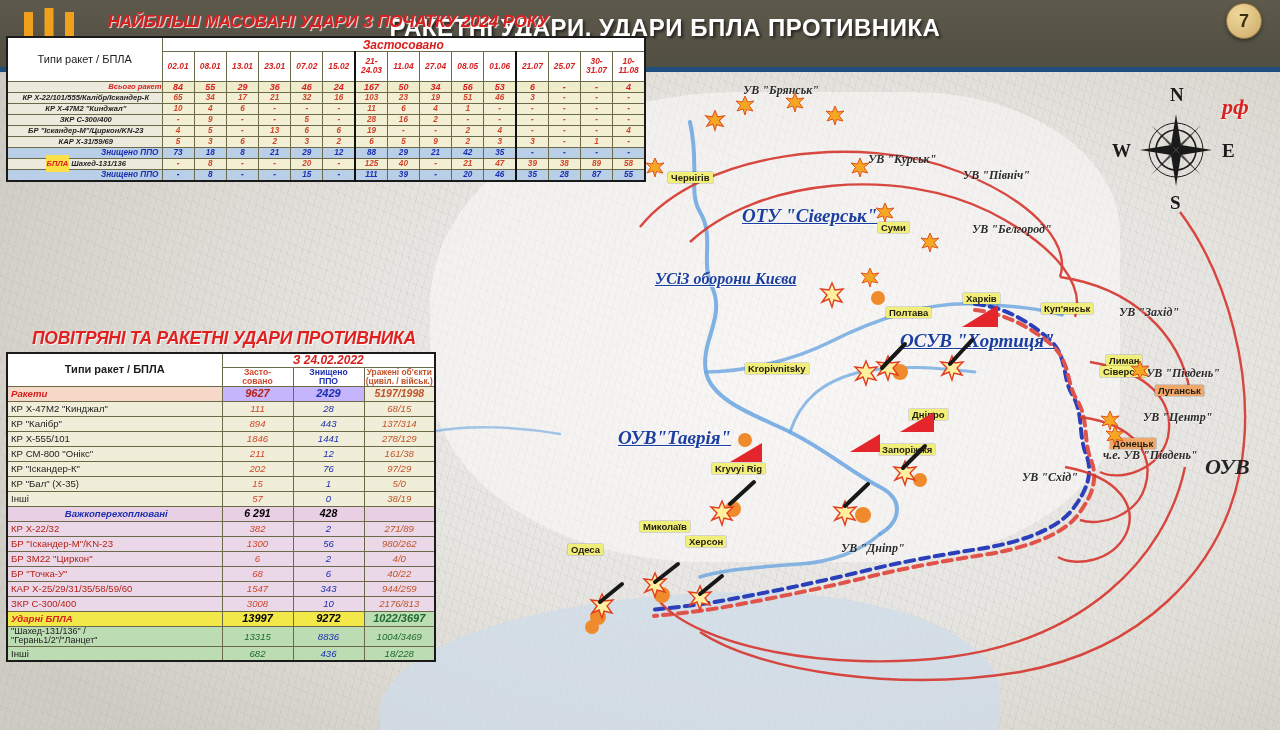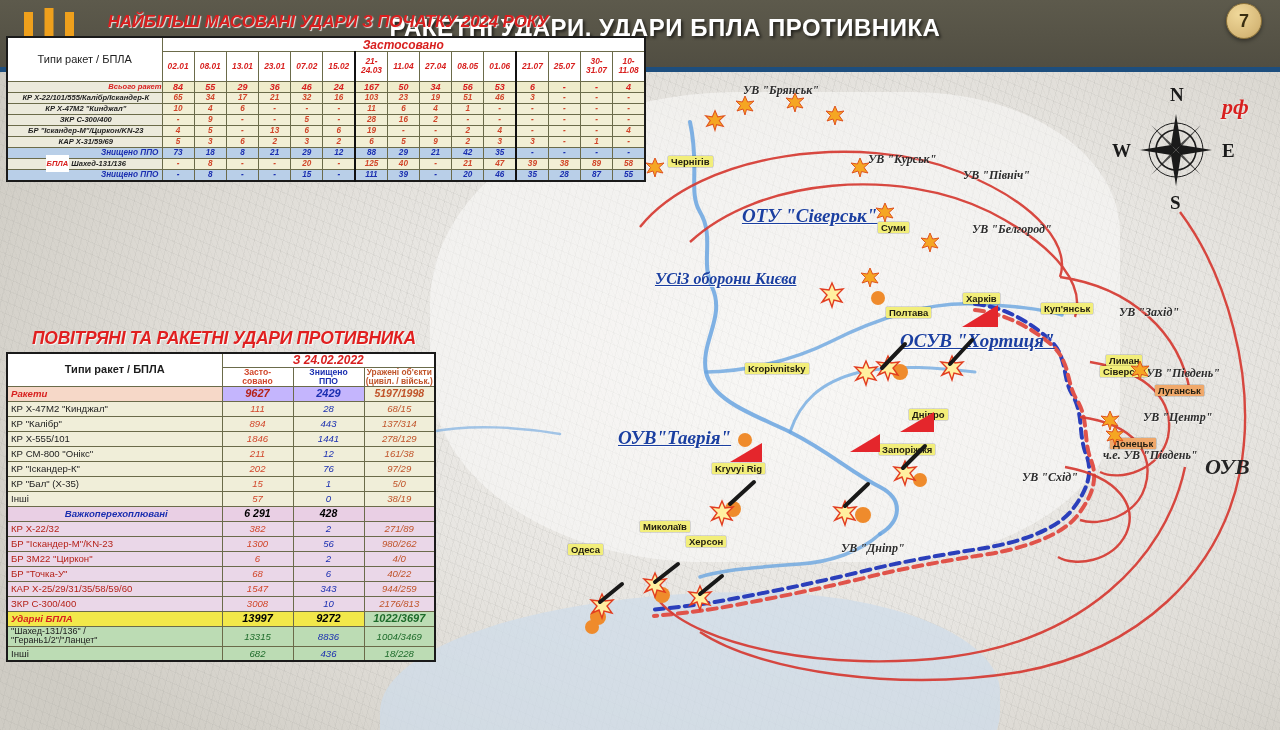--- a/index.html
+++ b/index.html
@@ -139,21 +139,21 @@
   #t1 .th-zast {
     background:#ffffff; color:#d8201f; font-size:12px; font-style:italic; height:14px;
   }
   #t1 .th-date {
     background:#ffffff; color:#d8201f; font-size:8.4px; height:28px; line-height:9px;
   }
   #t1 .num-red { color:#d1462a; background:#f2efd5; }
   #t1 .num-red-b { color:#d8201f; background:#efeccb; font-size:9px; }
   #t1 .ppo { background:#b9cfe8; color:#1b2fb0; }
   #t1 .ppo .rowhdr, #t1 td.ppohdr { background:#b9cfe8; color:#1b2fb0; text-align:right; padding-right:3px; }
-  #t1 .bpla-tag { color:#d8201f; background:#ffffff; padding:4px 1px;font-style:italic; }
+  #t1 .bpla-tag { color:#d8201f; background:#fde047; padding:4px 1px;font-style:italic; }
   #t1 .thick-l { border-left:2px solid #111; }
 
   
   #panel2 { position:absolute; left:6px; top:328px; width:436px; }
   #panel2-title {
     text-align:center; color:#e01f1f; font-size:17.5px; font-weight:bold;
     font-style:italic; font-family:"Liberation Sans", sans-serif;
     text-shadow:1px 1px 1px rgba(255,255,255,.9);
     margin-bottom:3px; letter-spacing:-.3px;
   }
@@ -287,21 +287,21 @@
   <div class="map-label uv" style="left:868px; top:80px;">УВ "Курськ"</div>
   <div class="map-label uv" style="left:963px; top:96px;">УВ "Північ"</div>
   <div class="map-label uv" style="left:972px; top:150px;">УВ "Белгород"</div>
   <div class="map-label uv" style="left:1119px; top:233px;">УВ "Захід"</div>
   <div class="map-label uv" style="left:1146px; top:294px;">УВ "Південь"</div>
   <div class="map-label uv" style="left:1143px; top:338px;">УВ "Центр"</div>
   <div class="map-label uv" style="left:1103px; top:376px;">ч.е. УВ "Південь"</div>
   <div class="map-label uv" style="left:1022px; top:398px;">УВ "Схід"</div>
   <div class="map-label uv" style="left:841px; top:469px;">УВ "Дніпр"</div>
 
-  <div class="map-label city" style="left:668px; top:84px;">Чернігів</div>
+  <div class="map-label city" style="left:668px; top:100px;">Чернігів</div>
   <div class="map-label city" style="left:878px; top:150px;">Суми</div>
   <div class="map-label city" style="left:963px; top:221px;">Харків</div>
   <div class="map-label city" style="left:886px; top:235px;">Полтава</div>
   <div class="map-label city" style="left:1041px; top:231px;">Куп'янськ</div>
   <div class="map-label city" style="left:1106px; top:283px;">Лиман</div>
   <div class="map-label city" style="left:1100px; top:294px;">Сіверськ</div>
   <div class="map-label city occ" style="left:1155px; top:313px;">Луганськ</div>
   <div class="map-label city occ" style="left:1110px; top:366px;">Донецьк</div>
   <div class="map-label city" style="left:909px; top:337px;">Дніпро</div>
   <div class="map-label city" style="left:745px; top:291px;">Kropivnitsky</div>

